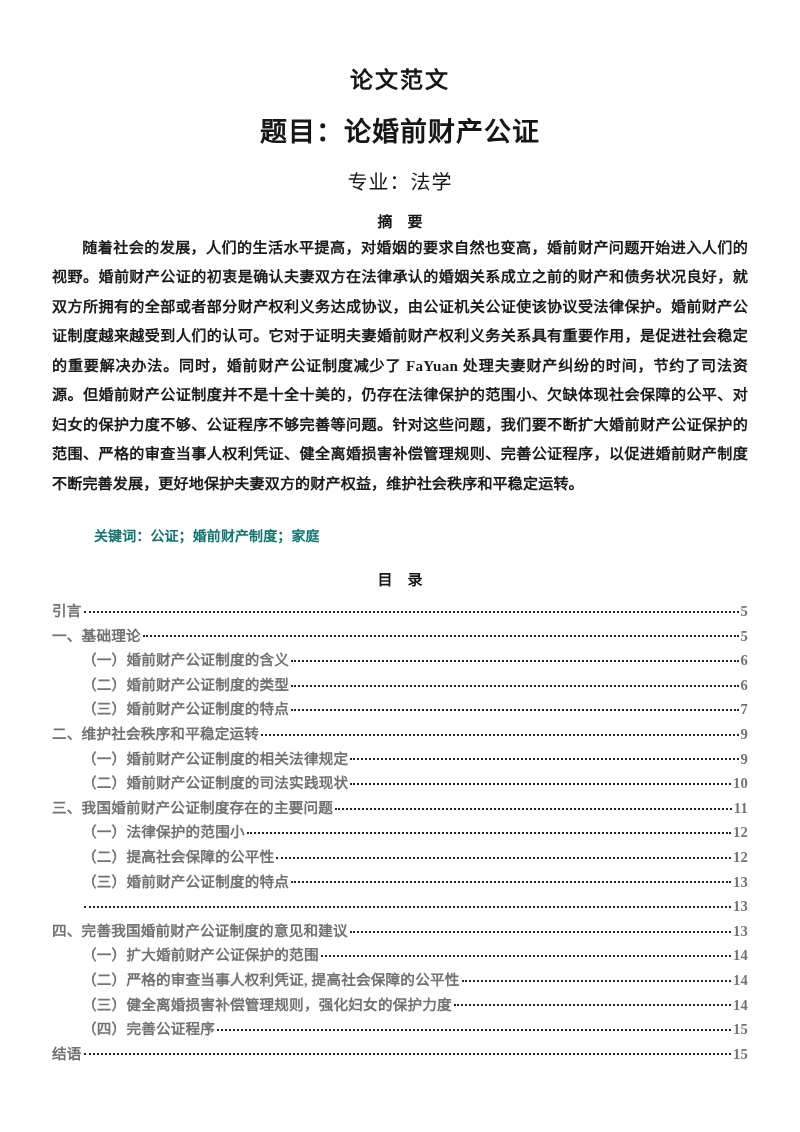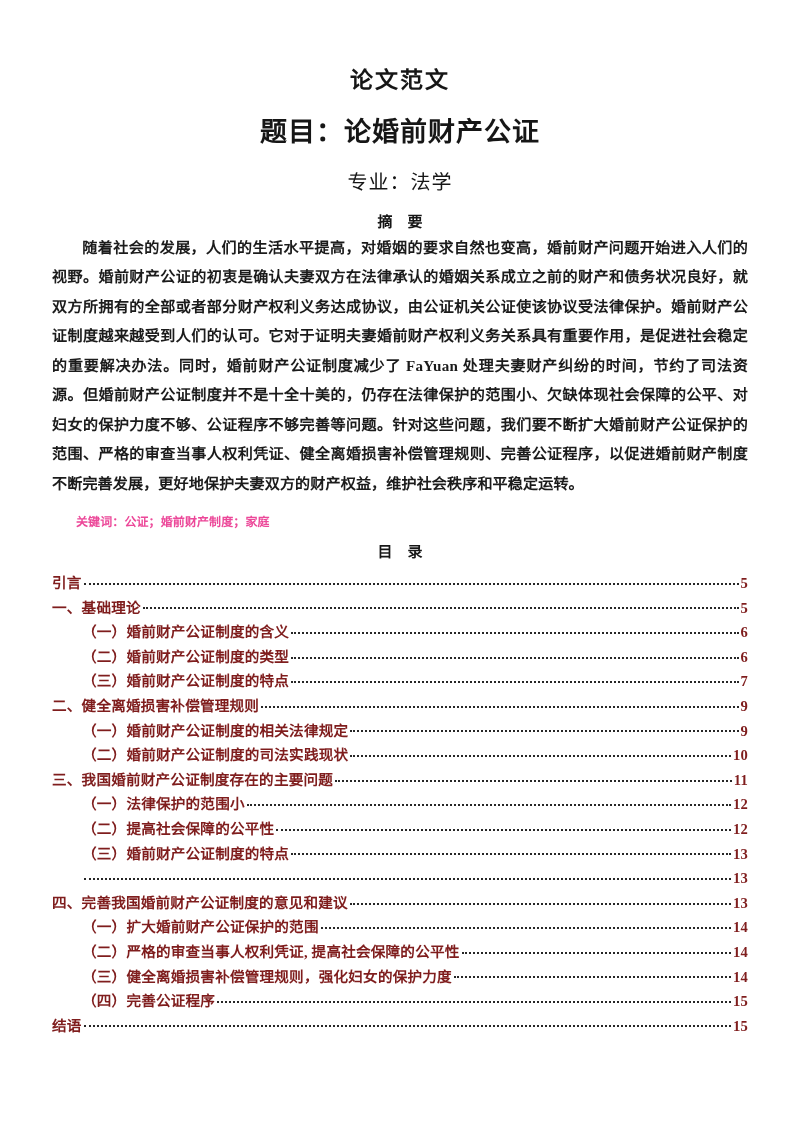--- a/index.html
+++ b/index.html
@@ -79,42 +79,42 @@
     text-indent: 2em;
     margin: 0;
     padding-top: 3px;
     letter-spacing: 0.1px;
   }
   .abstract-body .latin {
     font-family: Liberation Serif, serif;
     letter-spacing: 0.3px;
   }
   .keywords {
-    font-size: 12px;
+    font-size: 14px;
     font-weight: 700;
     line-height: 29px;
-    color: #ec4899;
-    margin: 0;
+    color: #0f766e;
+    margin: 14px;
     padding-top: 9px;
     text-indent: 2em;
     letter-spacing: 0.1px;
   }
 
   
   .toc {
     margin: 0;
     padding: 0;
     list-style: none;
   }
   .toc-entry {
     display: flex;
     align-items: baseline;
     font-size: 14.6px;
     font-weight: 700;
-    color: #7f1d1d;
+    color: #737373;
     line-height: 24.6px;
     white-space: nowrap;
   }
   .toc-entry.level-1 { padding-left: 0; }
   .toc-entry.level-2 { padding-left: 30px; }
 
   .toc-label {
     flex: 0 0 auto;
     letter-spacing: 0.2px;
   }
@@ -177,21 +177,21 @@
         <span class="toc-label">（二）婚前财产公证制度的类型</span>
         <span class="toc-leader"></span>
         <span class="toc-page">6</span>
       </li>
       <li class="toc-entry level-2">
         <span class="toc-label">（三）婚前财产公证制度的特点</span>
         <span class="toc-leader"></span>
         <span class="toc-page">7</span>
       </li>
       <li class="toc-entry level-1">
-        <span class="toc-label">二、健全离婚损害补偿管理规则</span>
+        <span class="toc-label">二、维护社会秩序和平稳定运转</span>
         <span class="toc-leader"></span>
         <span class="toc-page">9</span>
       </li>
       <li class="toc-entry level-2">
         <span class="toc-label">（一）婚前财产公证制度的相关法律规定</span>
         <span class="toc-leader"></span>
         <span class="toc-page">9</span>
       </li>
       <li class="toc-entry level-2">
         <span class="toc-label">（二）婚前财产公证制度的司法实践现状</span>

